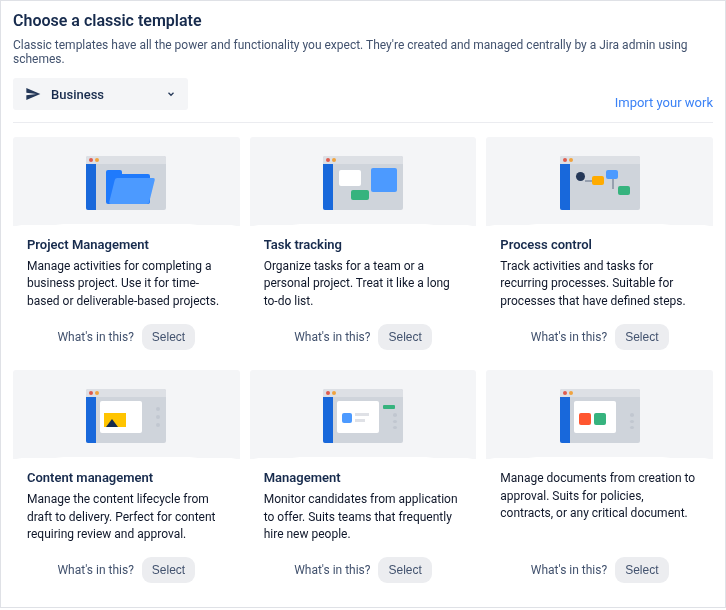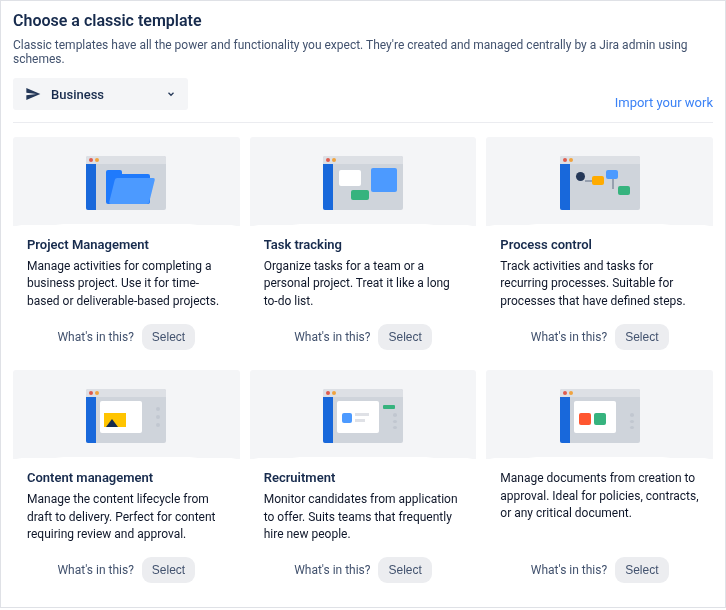--- a/index.html
+++ b/index.html
@@ -198,21 +198,21 @@
               <div class="ln2"></div>
               <div class="dots">
                 <span></span>
                 <span></span>
                 <span></span>
               </div>
             </div>
           </div>
       </div>
       <div class="card-body">
-        <div class="card-title">Recruitment</div>
+        <div class="card-title">Management</div>
         <div class="card-desc">Monitor candidates from application to offer. Suits teams that frequently hire new people.</div>
         <div class="card-actions">
           <span class="whats-link">What's in this?</span>
           <button class="select-btn">Select</button>
         </div>
       </div>
     </div>
 
     <div class="card">
       <div class="card-illus">
@@ -225,21 +225,21 @@
               <div class="sq2"></div>
               <div class="dots">
                 <span></span>
                 <span></span>
                 <span></span>
               </div>
             </div>
           </div>
       </div>
       <div class="card-body">
-        <div class="card-desc">Manage documents from creation to approval. Ideal for policies, contracts, or any critical document.</div>
+        <div class="card-desc">Manage documents from creation to approval. Suits for policies, contracts, or any critical document.</div>
         <div class="card-actions">
           <span class="whats-link">What's in this?</span>
           <button class="select-btn">Select</button>
         </div>
       </div>
     </div>
 
   </div>
 </div>
 

